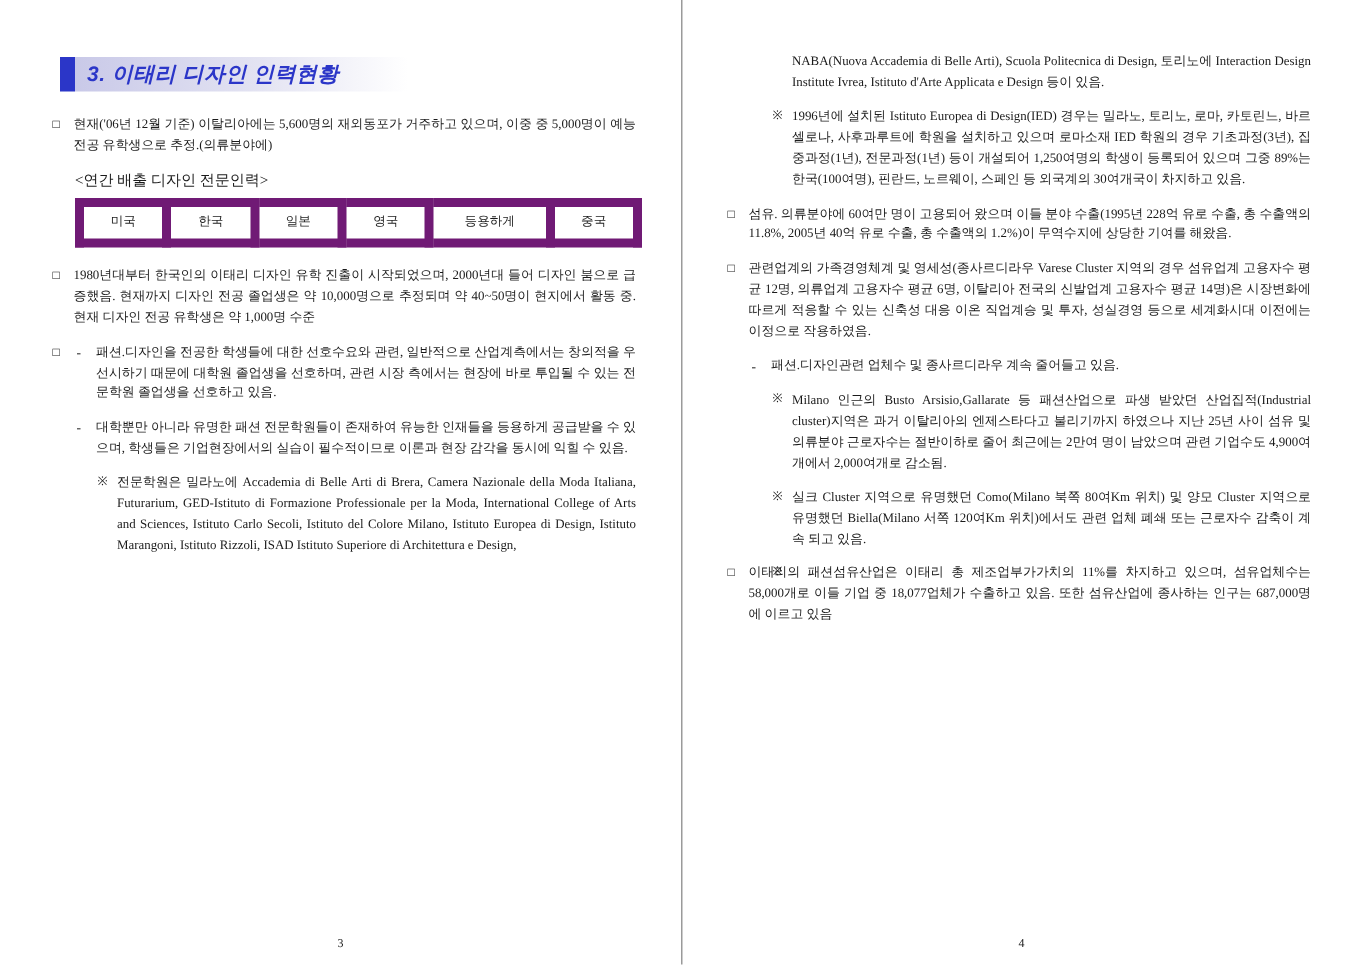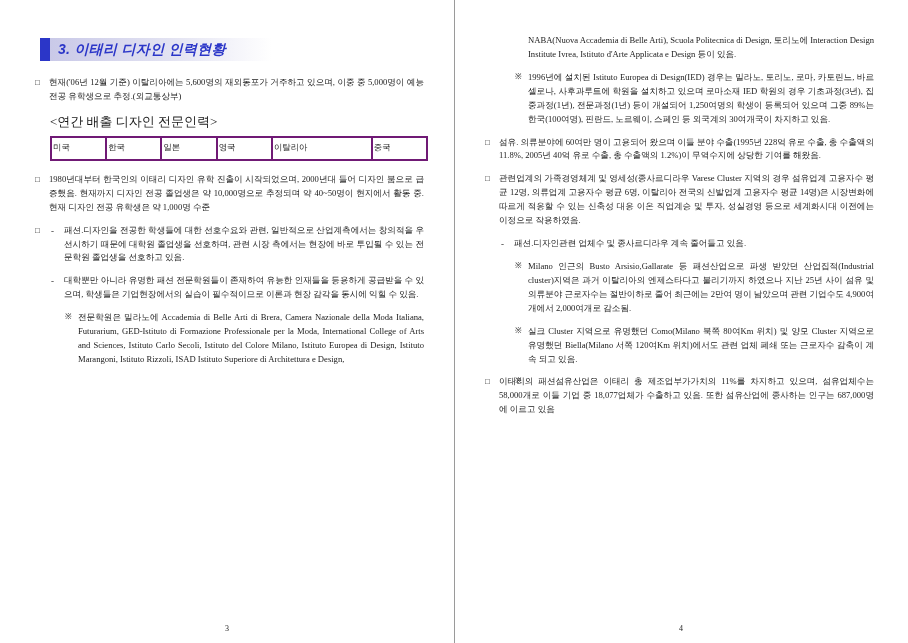--- a/index.html
+++ b/index.html
@@ -106,35 +106,35 @@
   .lvl3 .mk {
     position: absolute;
     left: 31px;
     top: 0px;
     font-size: 8px;
   }
   .latin {
     font-family: Liberation Serif, serif;
   }
   .caption {
-    font-size: 13px;
+    font-size: 10px;
     margin: 2px 0 5px 16px;
   }
 
   
   table.data {
     border-collapse: collapse;
     margin: 0 0 12px 16px;
     width: 378px;
     font-size: 8.4px;
   }
   table.data td {
-    border: 2px solid #701a75;
-    text-align: left;
-    padding: 3px 1px;
+    border: 6px solid #701a75;
+    text-align: center;
+    padding: 3px 11px;
     line-height: 1.3;
   }
   table.data tr.head td {
     height: 15px;
   }
   table.data tr.body td {
     height: 15px;
   }
 </style>
 </head>
@@ -145,33 +145,33 @@
   <div class="page left">
 
     <div class="title-banner">
       <div class="bar-blue"></div>
       <div class="bar-grad"></div>
       <div class="t-text">3. 이태리 디자인 인력현황</div>
     </div>
 
     <div class="blk lvl1">
       <span class="mk">□</span>
-      <span>현재('06년 12월 기준) 이탈리아에는 5,600명의 재외동포가 거주하고 있으며, 이중 중 5,000명이 예능전공 유학생으로 추정.(외교통상부)</span>
+      <span>현재('06년 12월 기준) 이탈리아에는 5,600명의 재외동포가 거주하고 있으며, 이중 중 5,000명이 예능전공 유학생으로 추정.(의류분야에)</span>
     </div>
 
     <div class="caption">&lt;연간 배출 디자인 전문인력&gt;</div>
 
     <table class="data">
       <tbody>
           <tr class="head">
         <td>미국</td>
         <td>한국</td>
         <td>일본</td>
         <td>영국</td>
-        <td>이탈리아</td>
+        <td>등용하게</td>
         <td>중국</td>
       </tr>
     </tbody>
       </table>
 
     <div class="blk lvl1">
       <span class="mk">□</span>
       <span>1980년대부터 한국인의 이태리 디자인 유학 진출이 시작되었으며, 2000년대 들어 디자인 붐으로 급증했음. 현재까지 디자인 전공 졸업생은 약 10,000명으로 추정되며 약 40~50명이 현지에서 활동 중. 현재 디자인 전공 유학생은 약 1,000명 수준</span>
     </div>
 

